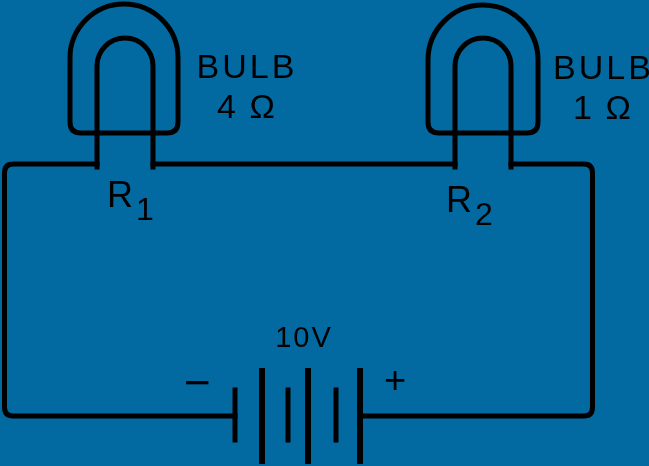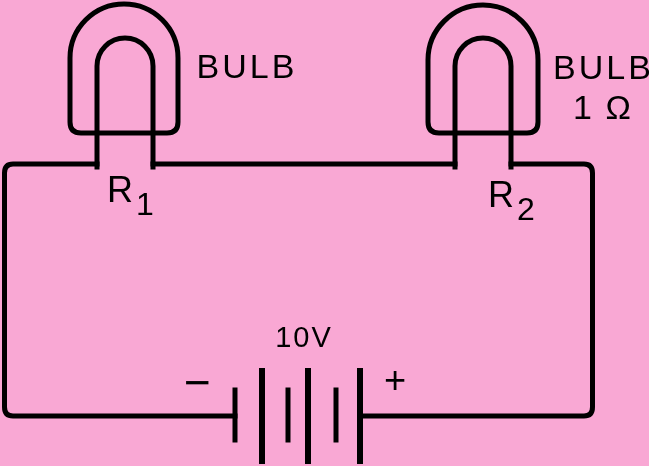--- a/index.html
+++ b/index.html
@@ -1,37 +1,37 @@
 <!DOCTYPE html>
 <html><head>
 <meta charset="utf-8">
 <style>
   html, body { margin: 0; padding: 0; background: #ffffff; }
   .stage {
     position: relative;
     width: 649px;
     height: 466px;
-    background: #f9a8d4;
+    background: #0369a1;
     overflow: hidden;
     font-family: "Liberation Sans", sans-serif;
     color: #000000;
   }
   .stage svg { position: absolute; left: 0; top: 0; }
 
   .label { position: absolute; white-space: nowrap; }
 
   .bulb-label {
     text-align: center;
     font-size: 34px;
     line-height: 40px;
     letter-spacing: 2px;
   }
   .bulb-label .name { letter-spacing: 3px; }
 
-  .ref-label { font-size: 36px; line-height: 40px; }
+  .ref-label { font-size: 36px; line-height: 49px; }
   .ref-label .sub {
     font-size: 32px;
     position: relative;
     top: 13px;
     margin-left: 3px;
   }
 
   .voltage-label {
     font-size: 29px;
     line-height: 34px;
@@ -64,32 +64,33 @@
       <path stroke-width="6" d="M 262 371 L 262 461"></path>
       <path d="M 288 390 L 288 440"></path>
       <path stroke-width="6" d="M 308 371 L 308 461"></path>
       <path d="M 336 390 L 336 440"></path>
       <path stroke-width="6" d="M 360 371 L 360 461"></path>
     </g>
   </svg>
 
   <div class="label bulb-label" style="left:191px; top:46px; width:112px;">
     <div class="name">BULB</div>
+    <div class="ohms">4 Ω</div>
   </div>
 
   <div class="label bulb-label" style="left:553px; top:47px; width:100px;">
     <div class="name">BULB</div>
     <div class="ohms">1 Ω</div>
   </div>
 
   <div class="label ref-label" style="left:107px; top:170px;">
     <span>R</span><span class="sub">1</span>
   </div>
 
-  <div class="label ref-label" style="left:488px; top:175px;">
+  <div class="label ref-label" style="left:446px; top:175px;">
     <span>R</span><span class="sub">2</span>
   </div>
 
   <div class="label voltage-label" style="left:272px; top:320px; width:64px;">10V</div>
 
   <div class="label minus-label" style="left:184px; top:360px;">−</div>
   <div class="label plus-label" style="left:384px; top:362px;">+</div>
 
 </div>
 

